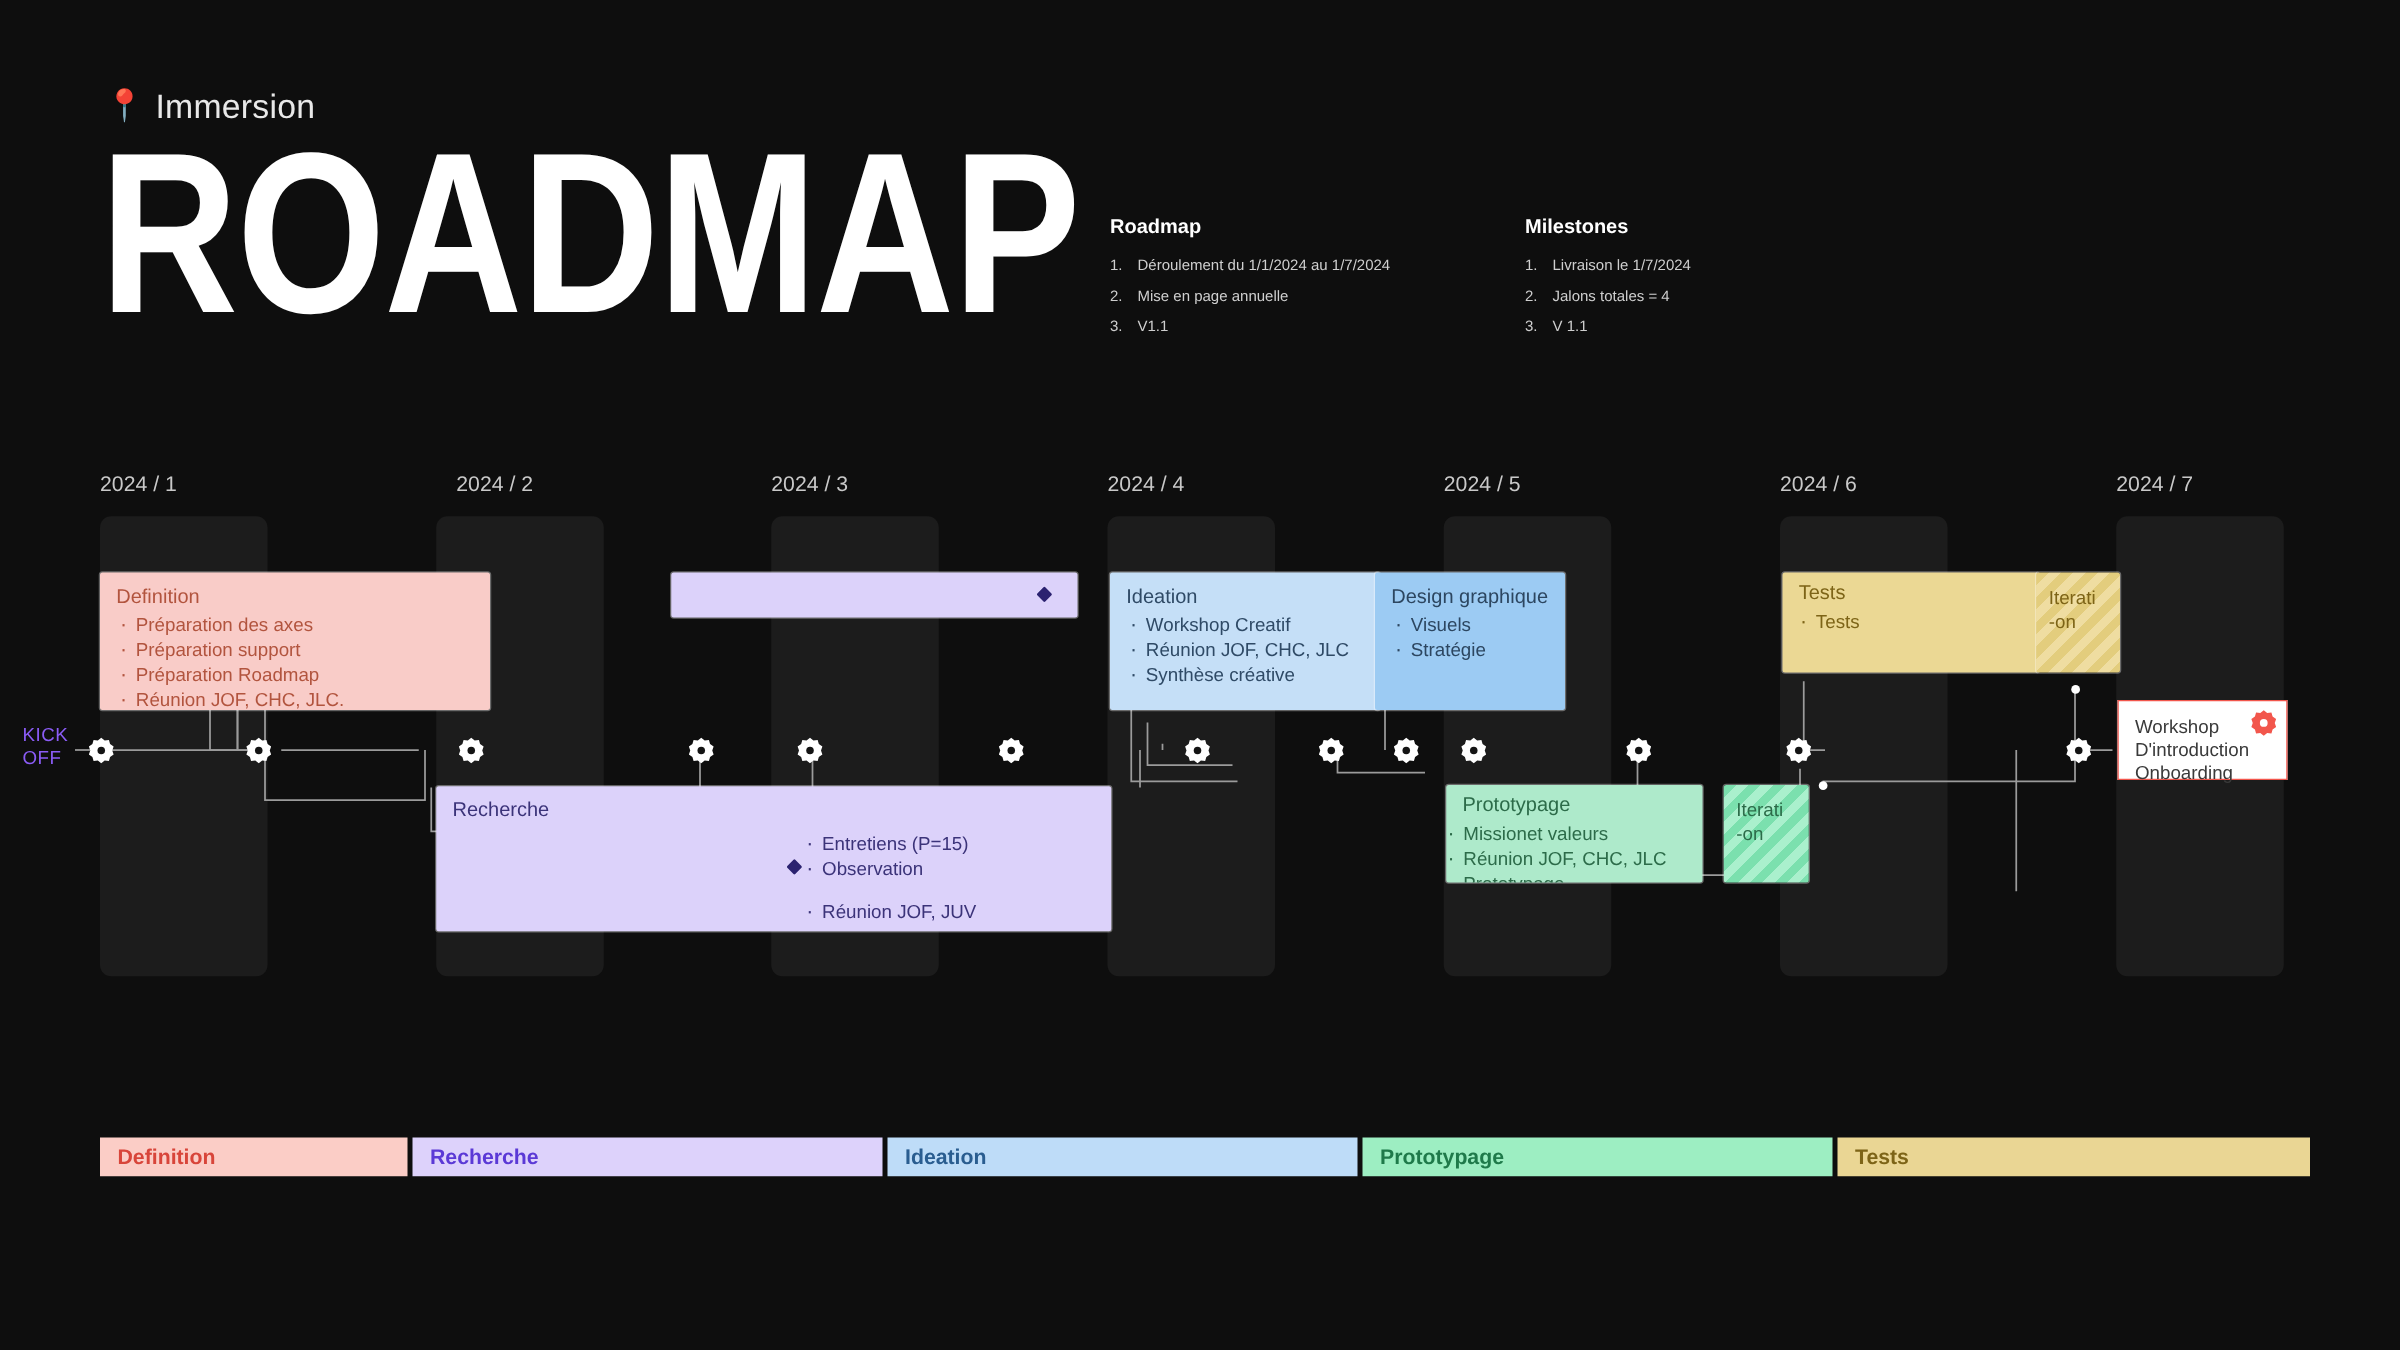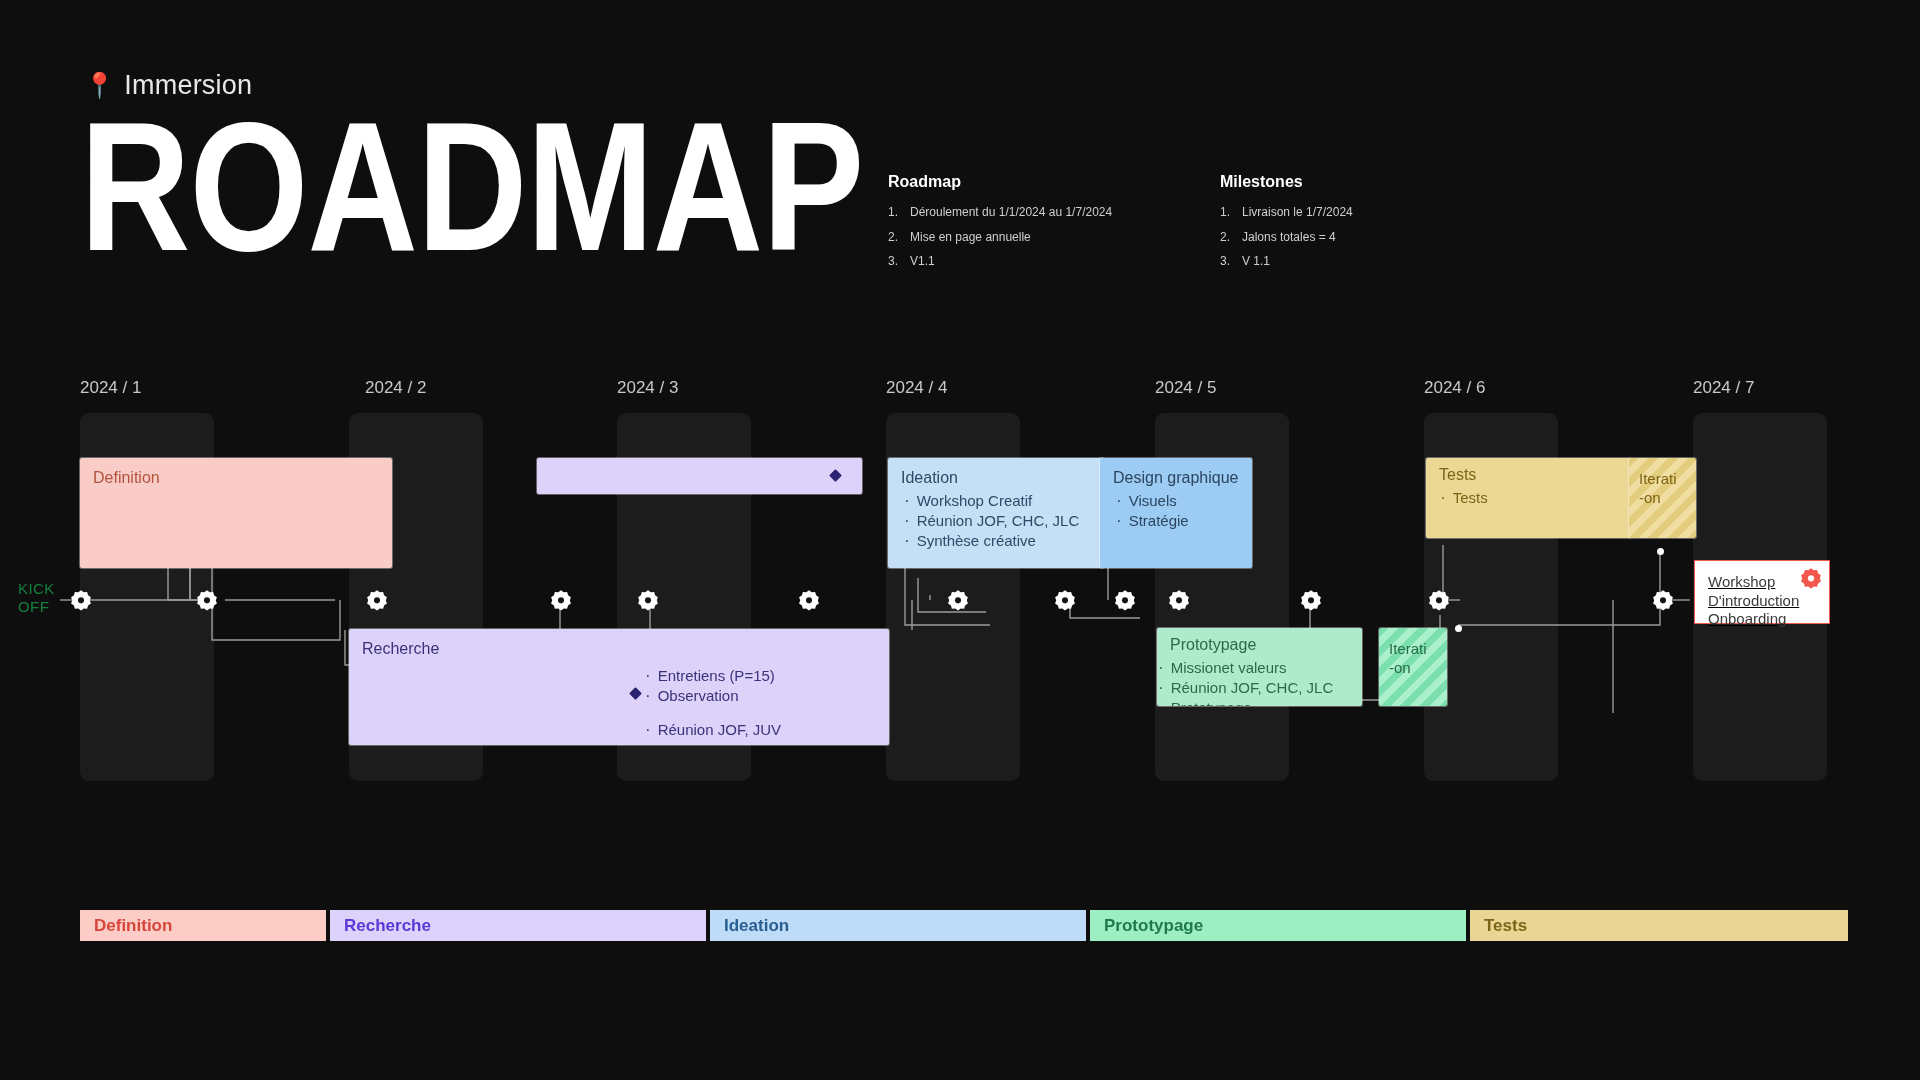--- a/index.html
+++ b/index.html
@@ -41,21 +41,21 @@
   .col-bg {
     position: absolute; top: 413px; width: 134px; height: 368px;
     background: #1c1c1c; border-radius: 9px;
   }
 
   
   .axis { position: absolute; left: 0; top: 0; width: 1920px; height: 1080px; pointer-events: none; }
   .gear { position: absolute; width: 22px; height: 22px; }
   .kick {
     position: absolute; left: 18px; top: 580px;
-    font-size: 15px; line-height: 18px; color: #15803d; letter-spacing: .4px;
+    font-size: 15px; line-height: 18px; color: #8b5cf6; letter-spacing: .4px;
   }
 
   
   .bar {
     position: absolute; border-radius: 2px; overflow: hidden;
     box-shadow: 0 0 0 1px rgba(255,255,255,.35);
   }
   .bar .bt { font-size: 16px; padding: 11px 0 4px 13px; }
   .bar ul { list-style: none; padding: 0 0 10px 16px; }
   .bar li { font-size: 15px; line-height: 20px; display: flex; gap: 7px; align-items: baseline; }
@@ -236,20 +236,26 @@
         <circle cx="12" cy="12.4" r="3.3" fill="#141414"></circle>
       </svg>
       <svg class="gear" viewBox="0 0 24 24" style="left: 1652px; top: 589px;">
         <path d="M12 1.3 15 3.6 18.7 3.2 19.7 6.8 22.8 8.9 21.6 12.4 22.8 15.9 19.7 18 18.7 21.6 15 21.2 12 23.5 9 21.2 5.3 21.6 4.3 18 1.2 15.9 2.4 12.4 1.2 8.9 4.3 6.8 5.3 3.2 9 3.6Z" fill="#ffffff"></path>
         <circle cx="12" cy="12.4" r="3.3" fill="#141414"></circle>
       </svg>
     </div>
 
   <div class="bar b-pink" style="left:80px; top:458px; width:312px; height:110px;">
     <div class="bt">Definition</div>
+    <ul id="def-items">
+        <li>Préparation des axes</li>
+        <li>Préparation support</li>
+        <li>Préparation Roadmap</li>
+        <li>Réunion JOF, CHC, JLC.</li>
+      </ul>
   </div>
 
   <div class="bar b-purple" style="left:537px; top:458px; width:325px; height:36px;">
     <div class="dot-mark" style="right:22px; top:13px; position:absolute;"></div>
   </div>
 
   <div class="bar b-purple" style="left:349px; top:629px; width:540px; height:116px;">
     <div class="bt">Recherche</div>
     <ul id="rech-items2" style="position:absolute; left:296px; top:37px; padding:0;">
         <li>Entretiens (P=15)</li>
@@ -297,21 +303,21 @@
     <ul id="tests-items" style="padding-left:14px">
         <li>Tests</li>
       </ul>
   </div>
 
   <div class="bar hatch-yellow" style="left:1629px; top:458px; width:67px; height:80px;">
     <div class="seg-title">Iterati</div>
     <div class="seg-title" style="padding-top:0">-on</div>
   </div>
 
-  <div class="white-card" style="left:1694px; top:560px; width:136px; height:64px;text-decoration:underline;">
+  <div class="white-card" style="left:1694px; top:560px; width:136px; height:64px;">
     <div class="wt">Workshop</div>
     <div class="wt">D'introduction</div>
     <div class="wt">Onboarding</div>
     <svg class="gear-red" viewBox="0 0 24 24">
       <path d="M12 1.3 15 3.6 18.7 3.2 19.7 6.8 22.8 8.9 21.6 12.4 22.8 15.9 19.7 18 18.7 21.6 15 21.2 12 23.5 9 21.2 5.3 21.6 4.3 18 1.2 15.9 2.4 12.4 1.2 8.9 4.3 6.8 5.3 3.2 9 3.6Z" fill="#f2564c"></path>
       <circle cx="12" cy="12.4" r="3.4" fill="#ffffff"></circle>
     </svg>
   </div>
 
   <div class="dot-mark sq" style="left:1455px; top:625px; width:7px; height:7px; background:#ffffff; border-radius:50%;"></div>

